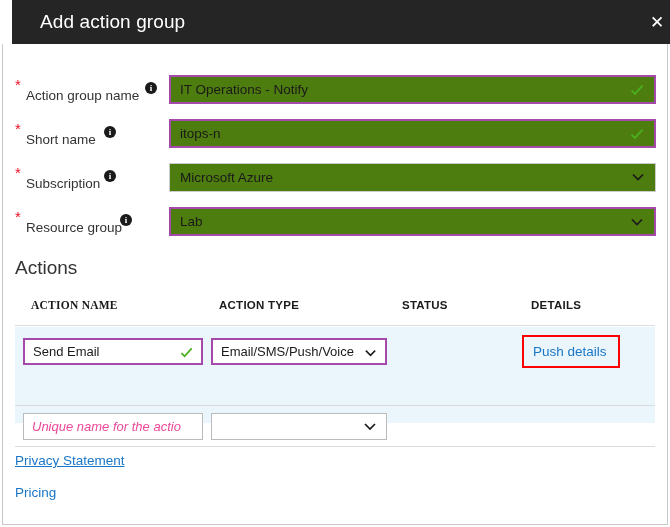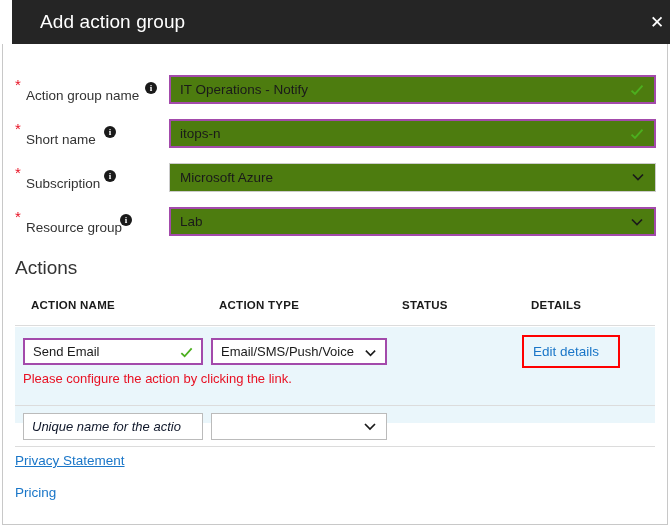--- a/index.html
+++ b/index.html
@@ -251,21 +251,21 @@
     box-sizing: border-box;
     border: 1px solid #bbbbbb;
     background: #ffffff;
   }
   .er-placeholder {
     position: absolute;
     left: 8px;
     top: 5px;
     font-size: 13px;
     font-style: italic;
-    color: #0f172a;
+    color: #ec4899;
     white-space: nowrap;
     overflow: hidden;
     width: 164px;
   }
   .er-select {
     position: absolute;
     left: 196px;
     top: 7px;
     width: 176px;
     height: 27px;
@@ -340,43 +340,42 @@
       <div class="input-box">
         <span class="input-value">Lab</span>
         <svg class="chev-icon" viewBox="0 0 14 14">
           <path d="M2 4.5 L7 9.5 L12 4.5" stroke="#1a1a1a" stroke-width="1.7" fill="none"></path>
         </svg>
       </div>
     </div>
 
     <div class="section-title">Actions</div>
 
-    <div class="col-head" style="left:28px;">ACTION NAME</div>
+    <div class="col-head" style="left:28px;font-family:Liberation Serif, serif;">ACTION NAME</div>
     <div class="col-head" style="left:216px;">ACTION TYPE</div>
     <div class="col-head" style="left:399px;">STATUS</div>
     <div class="col-head" style="left:528px;">DETAILS</div>
 
     <div class="hrule" style="top:281px;"></div>
 
     <div class="action-row">
       <div class="ar-input">
         <span class="input-value">Send Email</span>
         <svg style="position:absolute;right:7px;top:3px;width:15px;height:19px;" viewBox="0 0 16 16">
           <path d="M2.5 8.6 L6 12 L13.5 3.6" stroke="#4caf1e" stroke-width="1.9" fill="none"></path>
         </svg>
       </div>
       <div class="ar-select">
         <span class="input-value">Email/SMS/Push/Voice</span>
         <svg style="position:absolute;right:8px;top:6px;width:13px;height:14px;" viewBox="0 0 14 14">
           <path d="M2 4.5 L7 9.5 L12 4.5" stroke="#1a1a1a" stroke-width="1.7" fill="none"></path>
         </svg>
       </div>
-      <div class="ar-error">Please configure the action by clicking the link.</div>
       <div class="edit-link-box">
-        <a class="edit-link" href="#">Edit details</a>
+        <a class="edit-link" href="#">Push details</a>
       </div>
     </div>
 
     <div class="hrule" style="top:361px;"></div>
 
     <div class="empty-row">
       <div class="er-input">
         <span class="er-placeholder">Unique name for the actio</span>
       </div>
       <div class="er-select">

